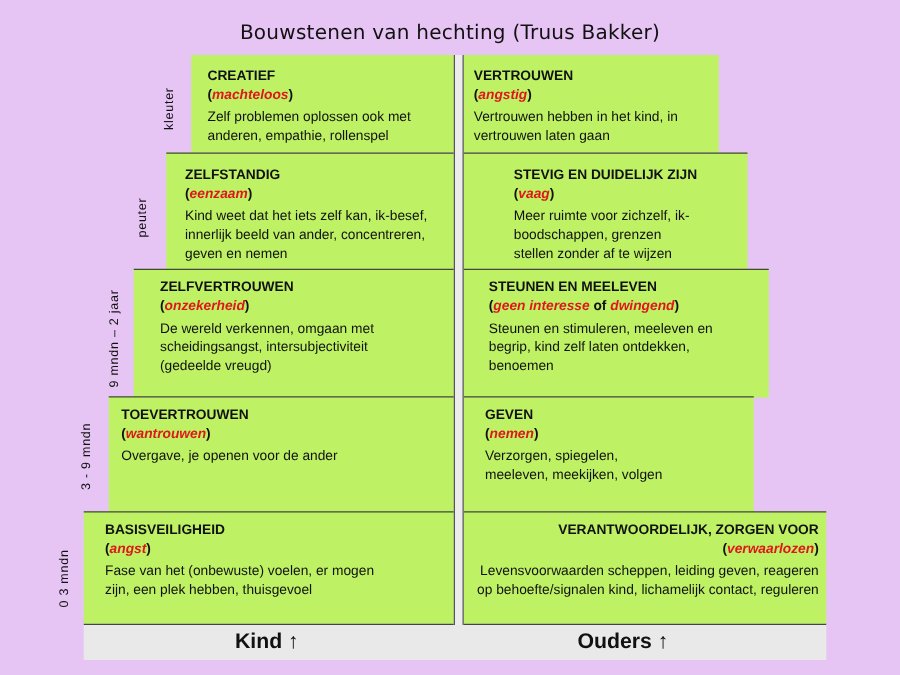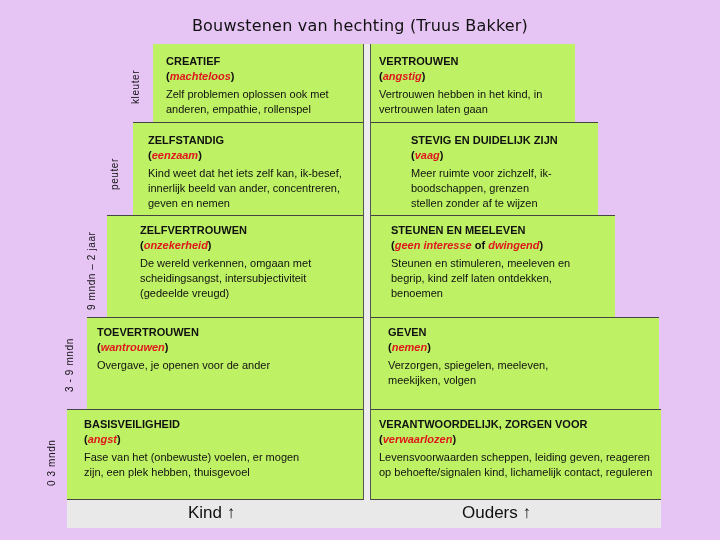--- a/index.html
+++ b/index.html
@@ -32,21 +32,21 @@
     background:#ececec;
     border-left:1px solid #555;
     border-right:1px solid #555;
     box-sizing:border-box;
   }
   .footer {
     position:absolute; left:67px; top:499px; width:594px; height:28px;
     background:#e9e9e9; border-top:1px solid #444;
   }
   .footer span {
-    position:absolute; top:3px; font-weight:normal; font-size:17px; color:#111;text-align:right;
+    position:absolute; top:3px; font-weight:bold; font-size:17px; color:#111;text-align:right;
   }
   .age {
     position:absolute; transform-origin:left top; transform:rotate(-90deg);
     font-size:10px; color:#111; white-space:nowrap; letter-spacing:0.6px;
   }
 </style>
 </head>
 <body>
 
 <div class="title">Bouwstenen van hechting (Truus Bakker)</div>
@@ -71,52 +71,52 @@
     <div class="d">Kind weet dat het iets zelf kan, ik-besef, innerlijk beeld van ander, concentreren, geven en nemen</div>
   </div>
   <div class="cell" style="left:238px; right:0; padding:10px 40px 0 8px;margin-left:32px;">
     <div class="h">STEVIG EN DUIDELIJK ZIJN</div>
     <div class="n">(<em>vaag</em>)</div>
     <div class="d">Meer ruimte voor zichzelf, ik-boodschappen, grenzen stellen zonder af te wijzen</div>
   </div>
 </div>
 
 <div class="tier" style="left:107px; top:215px; width:508px; height:102px;">
-  <div class="cell" style="left:16px; width:256px; padding:7px 30px 0 17px;">
+  <div class="cell" style="left:4px; width:256px; padding:7px 30px 0 17px;">
     <div class="h">ZELFVERTROUWEN</div>
     <div class="n">(<em>onzekerheid</em>)</div>
     <div class="d">De wereld verkennen, omgaan met scheidingsangst, intersubjectiviteit (gedeelde vreugd)</div>
   </div>
   <div class="cell" style="left:264px; right:0; padding:7px 30px 0 20px;">
     <div class="h">STEUNEN EN MEELEVEN</div>
     <div class="n">(<em>geen interesse</em><span> of </span><em>dwingend</em>)</div>
     <div class="d">Steunen en stimuleren, meeleven en begrip, kind zelf laten ontdekken, benoemen</div>
   </div>
 </div>
 
-<div class="tier" style="left:87px; top:317px; width:572px; height:92px;">
+<div class="tier" style="left:87px; top:317px; width:516px; height:92px;">
   <div class="cell" style="left:0; width:276px; padding:7px 0 0 10px;">
     <div class="h">TOEVERTROUWEN</div>
     <div class="n">(<em>wantrouwen</em>)</div>
     <div class="d">Overgave, je openen voor de ander</div>
   </div>
   <div class="cell" style="left:284px; right:0; padding:7px 60px 0 17px;">
     <div class="h">GEVEN</div>
     <div class="n">(<em>nemen</em>)</div>
     <div class="d">Verzorgen, spiegelen, meeleven, meekijken, volgen</div>
   </div>
 </div>
 
 <div class="tier" style="left:67px; top:409px; width:594px; height:90px;">
   <div class="cell" style="left:0; width:252px; padding:7px 10px 0 17px;">
     <div class="h">BASISVEILIGHEID</div>
     <div class="n">(<em>angst</em>)</div>
     <div class="d">Fase van het (onbewuste) voelen, er mogen zijn, een plek hebben, thuisgevoel</div>
   </div>
-  <div class="cell" style="left:304px; right:0; padding:7px 6px 4px 8px;">
+  <div class="cell" style="left:304px; right:0; padding:7px 6px 4px 8px;text-align:right;">
     <div class="h">VERANTWOORDELIJK, ZORGEN VOOR</div>
     <div class="n">(<em>verwaarlozen</em>)</div>
     <div class="d">Levensvoorwaarden scheppen, leiding geven, reageren op behoefte/signalen kind, lichamelijk contact, reguleren</div>
   </div>
 </div>
 
 <div class="footer">
   <span style="left:121px;">Kind ↑</span>
   <span style="left:395px;">Ouders ↑</span>
 </div>

